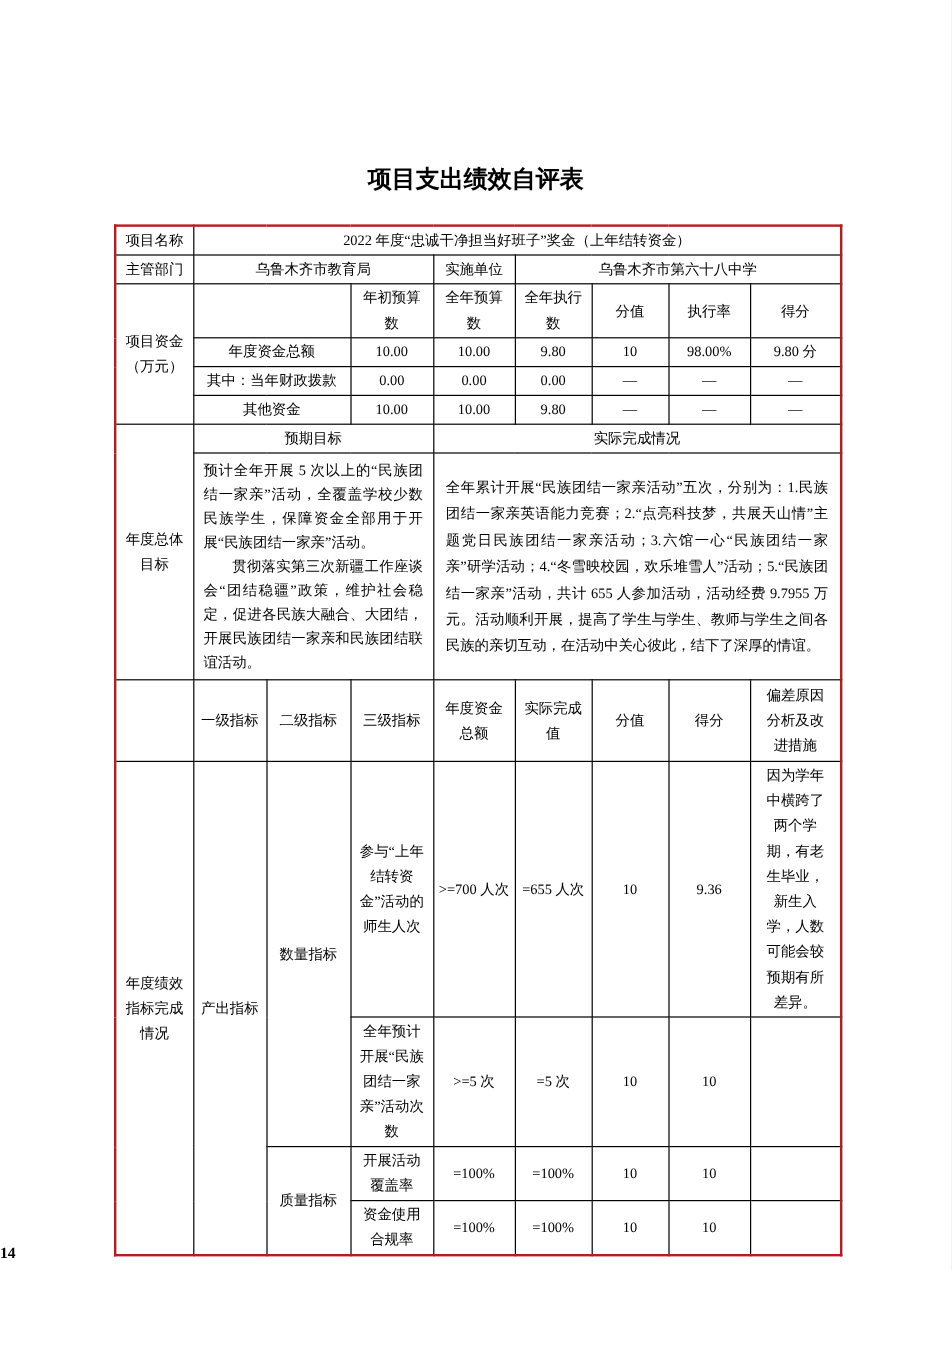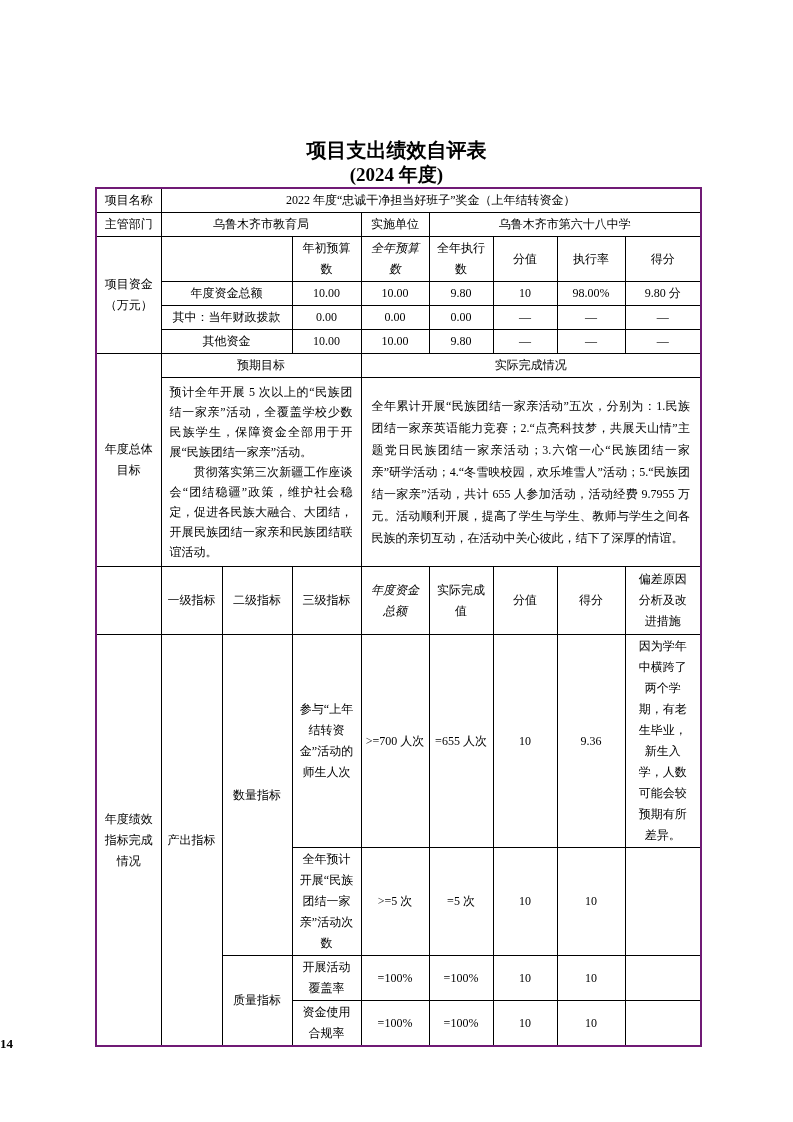--- a/index.html
+++ b/index.html
@@ -12,51 +12,50 @@
     position:absolute;top:138px;left:0;width:100%;
     text-align:center;font-weight:bold;font-size:20px;line-height:25px;
   }
   .doc-subtitle{
     position:absolute;top:162px;left:0;width:100%;
     text-align:center;font-weight:bold;font-size:19px;line-height:25px;
   }
   table.main{
     position:absolute;top:187px;left:95px;width:605px;
     border-collapse:collapse;table-layout:fixed;
-    border:2px solid #701a75;
+    border:2px solid #b91c1c;
   }
   td{
     border:1px solid #000;
     text-align:center;vertical-align:middle;
     font-size:12px;line-height:21px;
     padding:1px 4px;word-break:break-all;overflow:hidden;
   }
   td.p6{padding:1px 6px;}
-  td.p7{padding:1px 7px;font-style:italic;}
+  td.p7{padding:1px 7px;}
   td.p5{padding:1px 5px;}
   td.p10{padding:1px 10px;margin-left:48px;}
   td.nw{white-space:nowrap;padding:1px 1px;}
   td.goal-l{text-align:justify;padding:4px 8px;line-height:20px;}
   td.goal-r{text-align:justify;padding:4px 10px;line-height:22px;}
   .para2{text-indent:2em;}
   tr.h23{height:23px;} tr.h43{height:43px;} tr.h22{height:22px;padding-left:48px;}
   tr.h159{height:159px;} tr.h68{height:68px;} tr.h191{height:191px;}
   tr.h105{height:105px;} tr.h41{height:41px;} tr.h40{height:40px;}
   .page-number{
     position:absolute;top:1036px;left:0;width:100%;
     font-weight:bold;font-size:13px;
   }
 </style>
 </head>
 <body>
 
 <div class="page">
 
   <div class="doc-title">项目支出绩效自评表</div>
-  <div class="doc-subtitle">(2024 年度)</div>
 
   <table class="main">
     <colgroup>
       <col style="width:65px">
         <col style="width:61px">
         <col style="width:70px">
       <col style="width:69px">
         <col style="width:68px">
         <col style="width:64px">
       <col style="width:64px">

